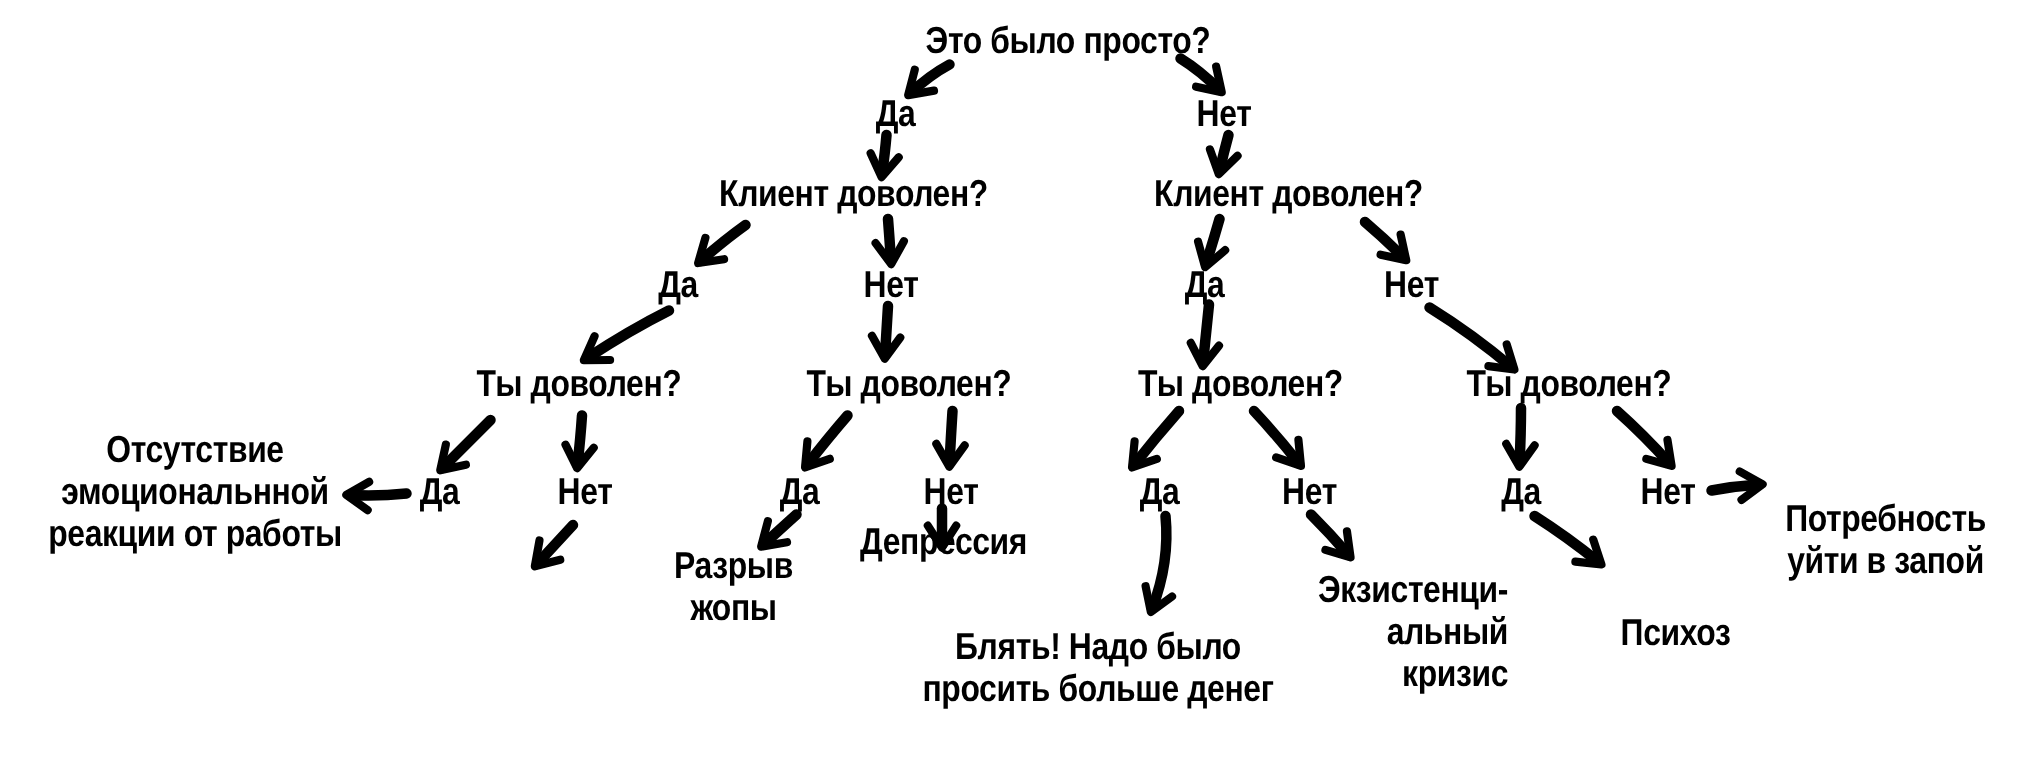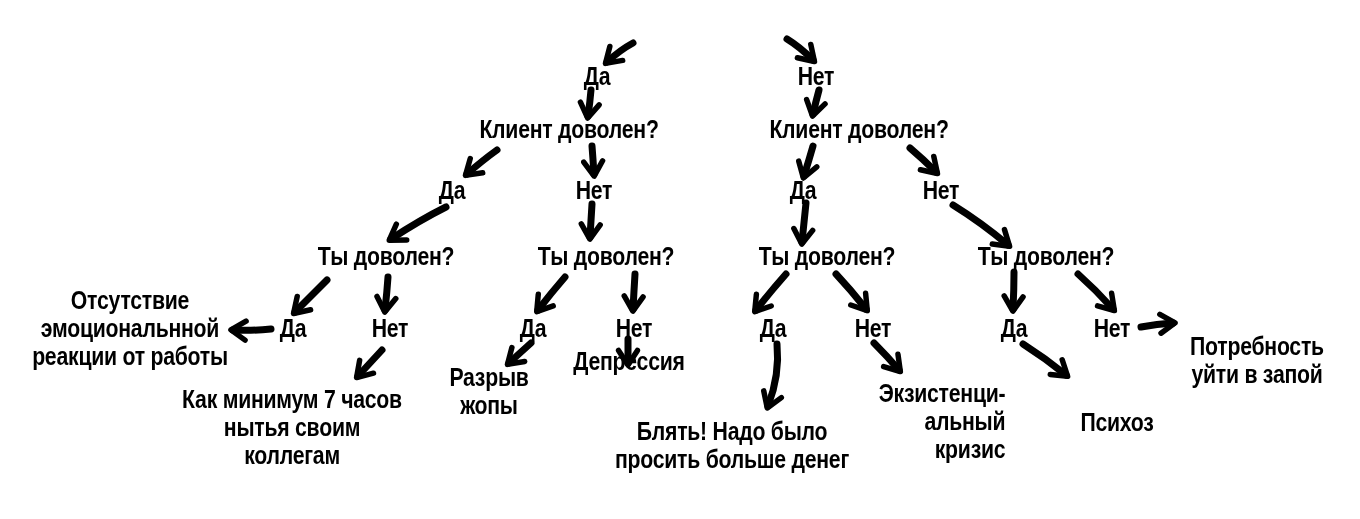--- a/index.html
+++ b/index.html
@@ -75,20 +75,21 @@
     <path class="arrow" d="M271,329 Q252,331 233,330"></path>
     <path class="arrow" d="M382,350 Q371,362 358,376"></path>
     <path class="arrow" d="M531,343 Q521,352 509,363"></path>
     <path class="arrow" d="M628,339 Q628,350 628,363"></path>
     <path class="arrow" d="M777,344 Q780,375 768,406"></path>
     <path class="arrow" d="M874,343 Q887,356 899,370"></path>
     <path class="arrow" d="M1023,344 Q1045,358 1066,375"></path>
     <path class="arrow" d="M1141,327 Q1157,324 1173,323"></path>
   </svg>
 
+  <div class="node" style="left:712px; top:27px;"><span class="t">Это было просто?</span></div>
 
   <div class="node" style="left:597px; top:76px;"><span class="t">Да</span></div>
   <div class="node" style="left:816px; top:76px;"><span class="t">Нет</span></div>
 
   <div class="node" style="left:569px; top:129px;"><span class="t">Клиент доволен?</span></div>
   <div class="node" style="left:859px; top:129px;"><span class="t">Клиент доволен?</span></div>
 
   <div class="node" style="left:452px; top:190px;"><span class="t">Да</span></div>
   <div class="node" style="left:594px; top:190px;"><span class="t">Нет</span></div>
   <div class="node" style="left:803px; top:190px;"><span class="t">Да</span></div>
@@ -104,23 +105,20 @@
   <div class="node" style="left:533px; top:328px;"><span class="t">Да</span></div>
   <div class="node" style="left:634px; top:328px;"><span class="t">Нет</span></div>
   <div class="node" style="left:773px; top:328px;"><span class="t">Да</span></div>
   <div class="node" style="left:873px; top:328px;"><span class="t">Нет</span></div>
   <div class="node" style="left:1014px; top:328px;"><span class="t">Да</span></div>
   <div class="node" style="left:1112px; top:328px;"><span class="t">Нет</span></div>
 
   <div class="node" style="left:130px; top:328px;"><span class="t">Отсутствие
 эмоциональнной
 реакции от работы</span></div>
-  <div class="node" style="left:292px; top:427px;"><span class="t">Как минимум 7 часов
-нытья своим
-коллегам</span></div>
   <div class="node" style="left:489px; top:391px;"><span class="t">Разрыв
 жопы</span></div>
   <div class="node" style="left:629px; top:361px;"><span class="t">Депрессия</span></div>
   <div class="node" style="left:732px; top:445px;"><span class="t">Блять! Надо было
 просить больше денег</span></div>
   <div class="node" style="left:942px; top:421px;text-align:right;"><span class="t">Экзистенци-
 альный
 кризис</span></div>
   <div class="node" style="left:1117px; top:410px;margin-top:12px;"><span class="t">Психоз</span></div>
   <div class="node" style="left:1257px; top:324px;margin-top:36px;"><span class="t">Потребность

